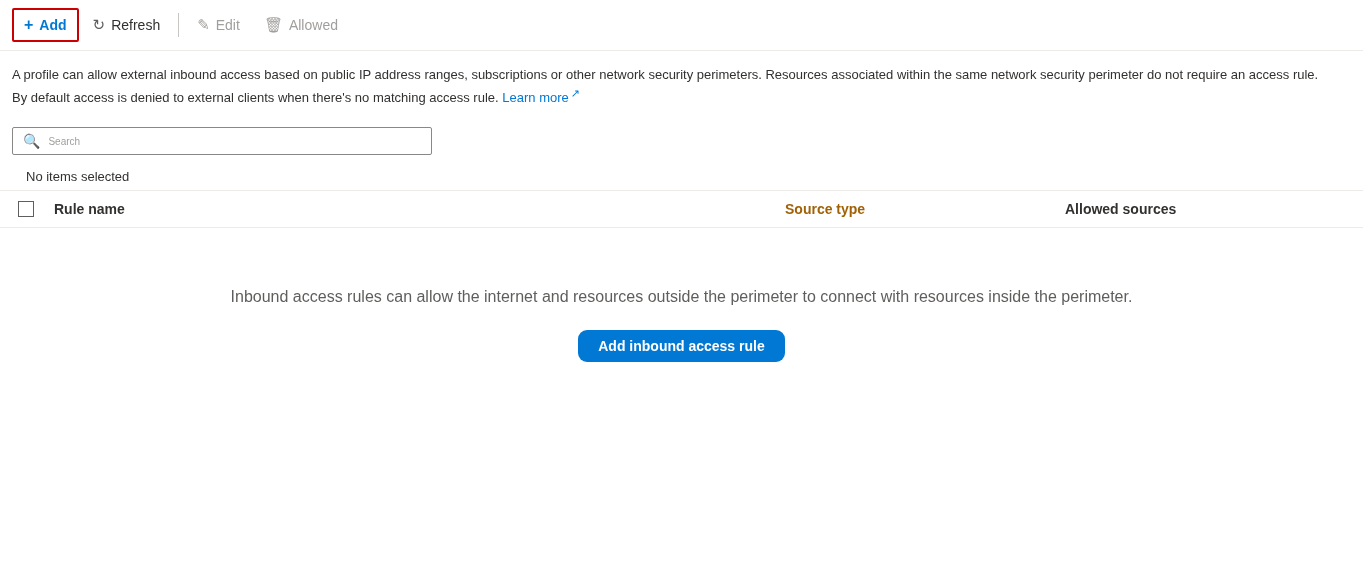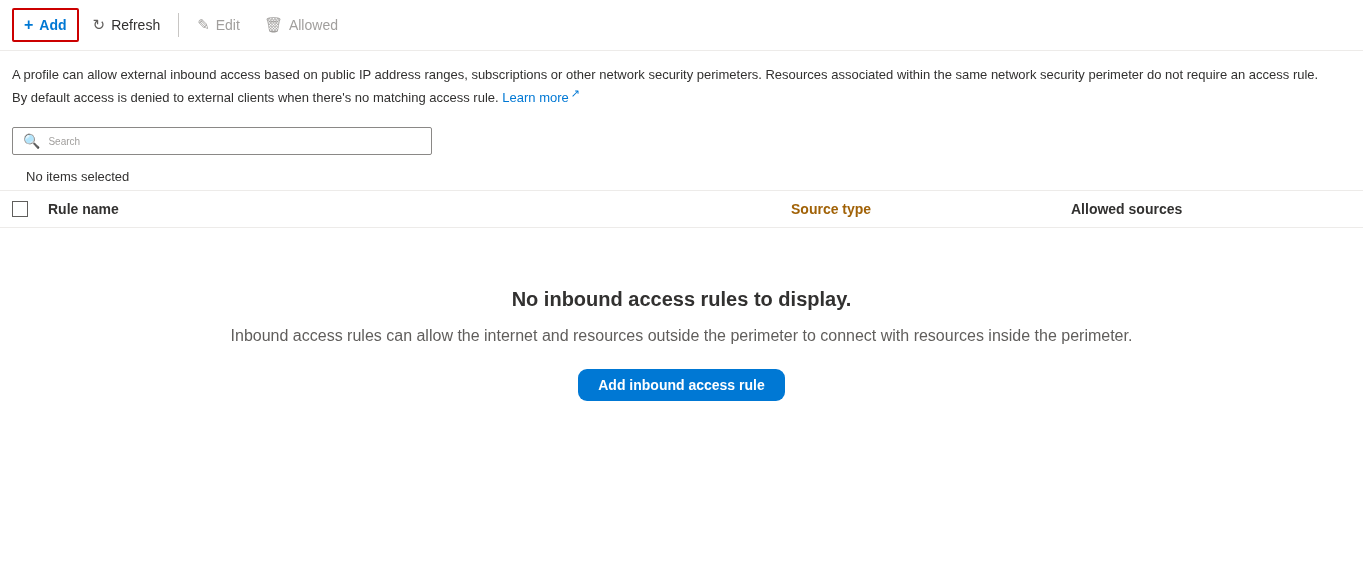--- a/index.html
+++ b/index.html
@@ -92,21 +92,21 @@
     .no-items-label {
       padding: 6px 26px;
       font-size: 13px;
       color: #323130;
     }
 
     
     .table-header {
       display: flex;
       align-items: center;
-      padding: 10px 12px;
+      padding: 10px 18px;
       border-bottom: 1px solid #edebe9;
       border-top: 1px solid #edebe9;
       background: #fff;
     }
     .col-checkbox {
       width: 36px;
       display: flex;
       align-items: center;
     }
     .header-checkbox {
@@ -229,22 +229,19 @@
   </div>
   <div class="col-source-type">
     <span>Source type</span>
   </div>
   <div class="col-allowed-sources">
     <span>Allowed sources</span>
   </div>
 </div>
 
 <div class="empty-state">
-  <div class="empty-title">
-    <span>No inbound access rules to display.</span>
-  </div>
   <div class="empty-subtitle">
     <span>Inbound access rules can allow the internet and resources outside the perimeter to connect with resources inside the perimeter.</span>
   </div>
   <button class="add-rule-btn">
     <span>Add inbound access rule</span>
   </button>
 </div>
 
 </body></html>

